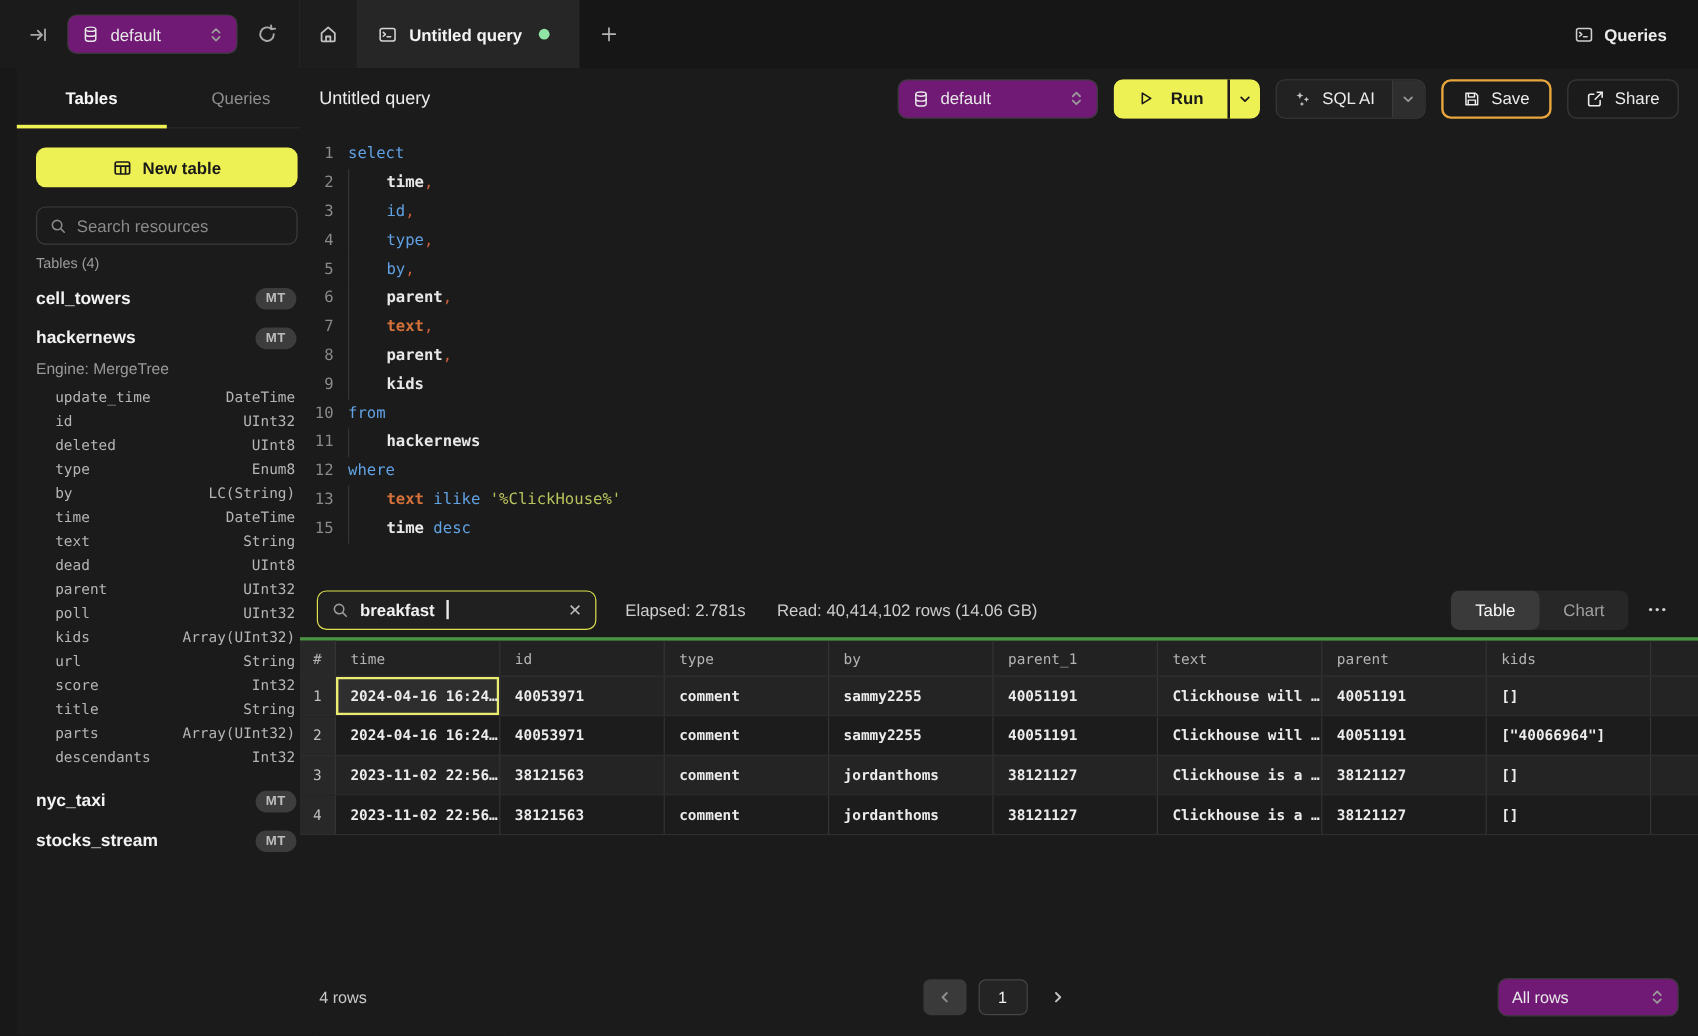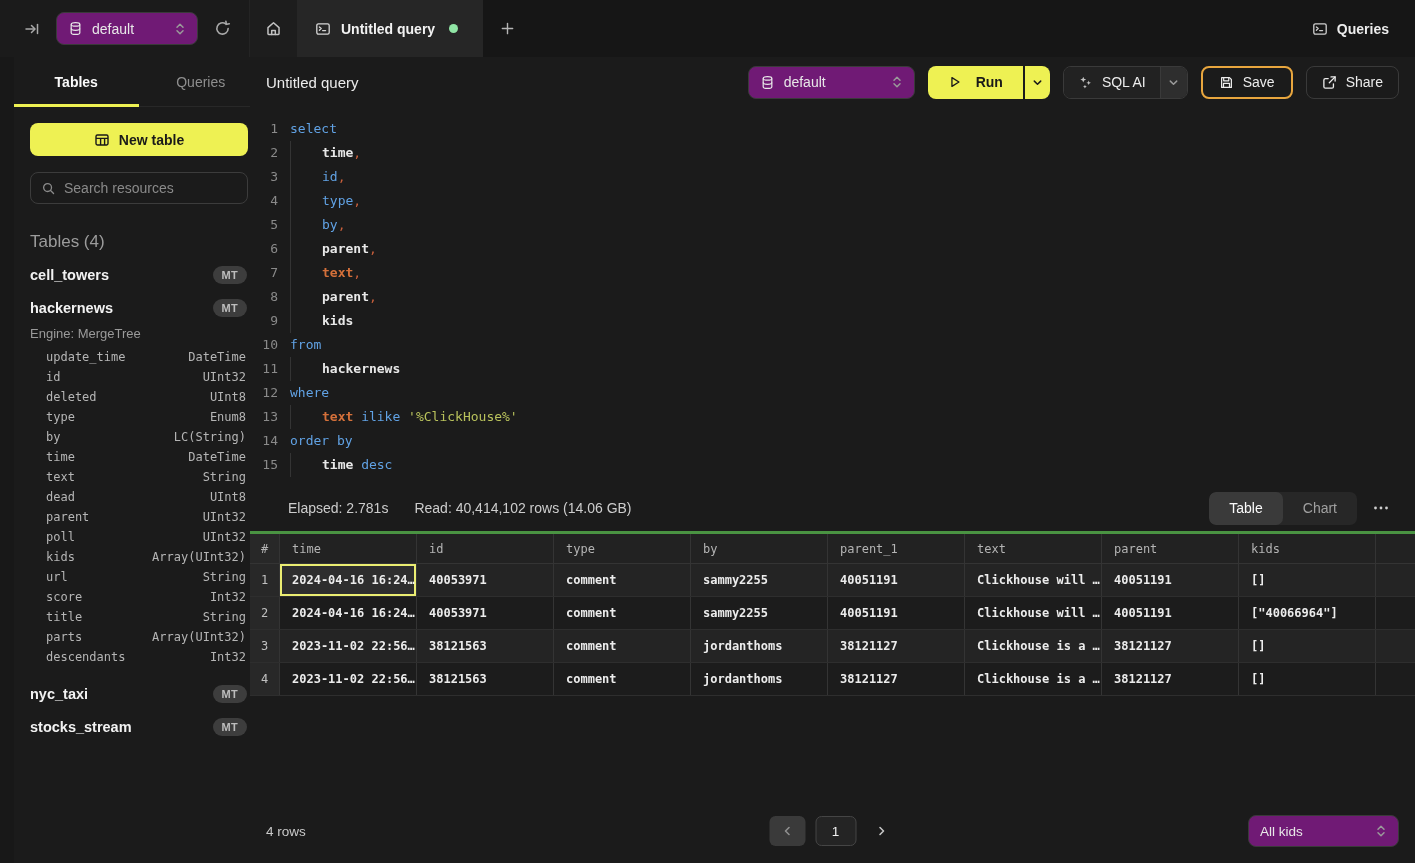--- a/index.html
+++ b/index.html
@@ -57,21 +57,21 @@
   }
   .search-box {
     margin:0 16px; width:218px; height:32px; border:1px solid #3c3c3c; border-radius:8px;
     display:flex; align-items:center; gap:8px; padding:0 10px; color:#8a8a8a;
   }
   .search-box input {
     background:none; border:none; outline:none; color:#e8e8e8; width:100%;
     font-size:14px; font-family:"Liberation Sans", sans-serif;
   }
   .search-box input::placeholder { color:#8a8a8a; }
-  .section-label { margin:28px 16px 6px; font-size:17px; color:#9c9c9c; }
+  .section-label { margin:8px 16px 6px; font-size:12px; color:#9c9c9c; }
   .table-item { height:33px; display:flex; align-items:center; justify-content:space-between; padding:0 16px; cursor:pointer; }
   .table-item .tname { font-size:14.5px; font-weight:600; color:#f2f2f2; }
   .badge {
     background:#3d3d3d; color:#bdbdbd; font-size:11px; font-weight:700;
     border-radius:10px; padding:3px 9px; letter-spacing:.3px;
   }
   .engine-line { padding:2px 16px 6px; font-size:13px; color:#9a9a9a; }
   .columns { padding-bottom:10px; }
   .col-row {
     height:20px; display:flex; align-items:center; justify-content:space-between;
@@ -475,31 +475,38 @@
           <span class="code"><span class="tok-id">hackernews</span></span>
         </div>
         <div class="eline">
           <span class="lnum">12</span>
           <span class="code"><span class="tok-kw">where</span></span>
         </div>
         <div class="eline ind">
           <span class="lnum">13</span>
           <span class="code"><span class="tok-fn">text</span><span> </span><span class="tok-kw">ilike</span><span> </span><span class="tok-str">'%ClickHouse%'</span></span>
         </div>
-        <div class="eline">
-          <span class="lnum">14</span>
-          <span class="code"><span class="tok-kw">order</span><span> </span><span class="tok-kw">by</span></span>
-        </div>
         <div class="eline ind">
           <span class="lnum">15</span>
           <span class="code"><span class="tok-id">time</span><span> </span><span class="tok-kw">desc</span></span>
         </div>
       </div>
 
     <div class="results-bar">
+      <div class="rsearch">
+        <span>
+          <svg width="15" height="15" viewBox="0 0 16 16" fill="none" stroke="currentColor" stroke-width="1.4" stroke-linecap="round">
+              <circle cx="7" cy="7" r="4.2"></circle>
+              <path d="M10.2 10.2l3.2 3.2"></path>
+            </svg>
+        </span>
+        <span class="val">breakfast</span>
+          <span class="caret-bar"></span>
+        <span class="clear">✕</span>
+      </div>
       <div class="meta elapsed">Elapsed: 2.781s</div>
       <div class="meta read">Read: 40,414,102 rows (14.06 GB)</div>
       <div class="segmented">
         <button class="seg active">Table</button>
         <button class="seg">Chart</button>
       </div>
       <button class="dots-btn">
         <span>
           <svg width="16" height="6" viewBox="0 0 16 6" fill="currentColor">
               <circle cx="2.5" cy="3" r="1.4"></circle>
@@ -583,21 +590,21 @@
         <div class="page-box">1</div>
         <button class="page-next">
           <span>
             <svg width="12" height="12" viewBox="0 0 12 12" fill="none" stroke="currentColor" stroke-width="1.6" stroke-linecap="round" stroke-linejoin="round">
                 <path d="M4.5 2.5L8 6 4.5 9.5"></path>
               </svg>
           </span>
         </button>
       </div>
       <div class="select allrows">
-        <span>All kids</span>
+        <span>All rows</span>
         <span class="chev">
           <svg width="12" height="14" viewBox="0 0 12 14" fill="none" stroke="currentColor" stroke-width="1.5" stroke-linecap="round" stroke-linejoin="round">
               <path d="M3 5.2L6 2.2l3 3"></path>
               <path d="M3 8.8l3 3 3-3"></path>
             </svg>
         </span>
       </div>
     </div>
   </main>
 </div>

